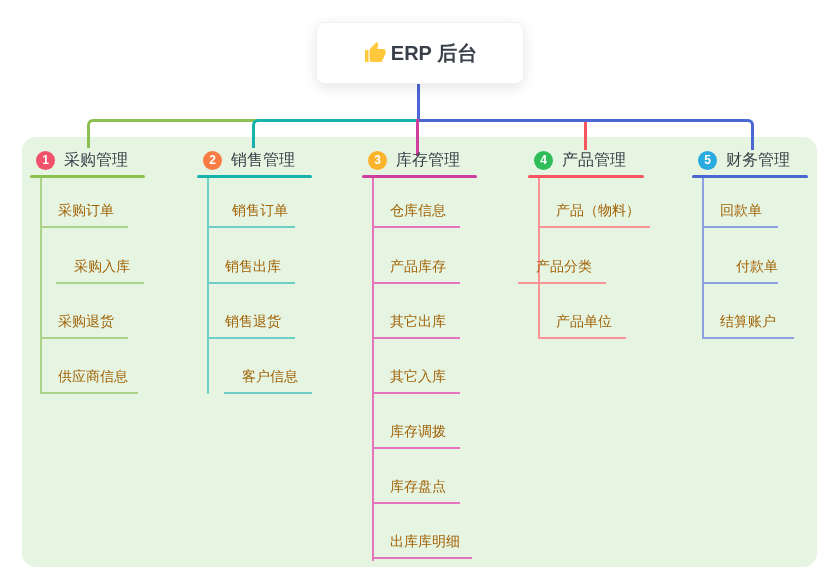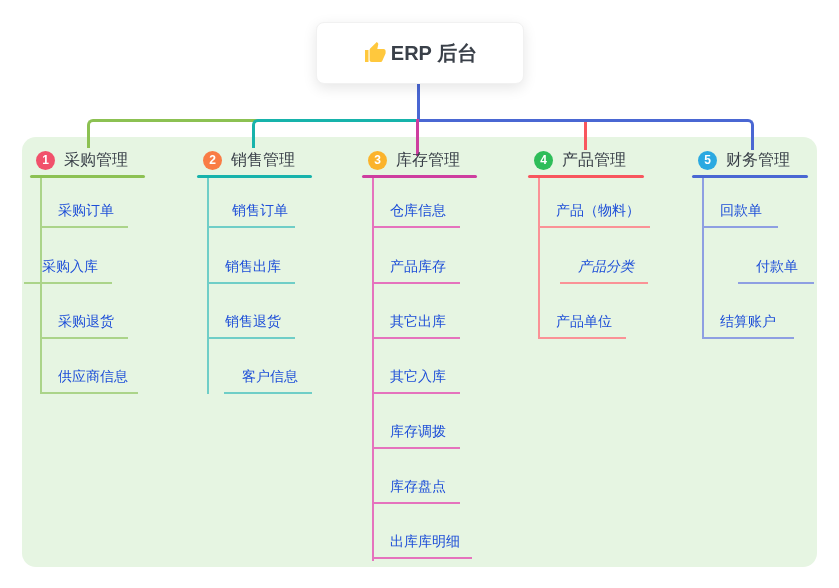--- a/index.html
+++ b/index.html
@@ -40,21 +40,21 @@
   }
   .badge{
     width:19px;height:19px;border-radius:50%;color:#fff;font-size:12px;font-weight:700;
     display:flex;align-items:center;justify-content:center;flex:0 0 19px;
   }
   .title-underline{position:absolute;top:175px;height:3px;border-radius:2px;z-index:5;}
   .vline{position:absolute;top:178px;width:2px;z-index:4;}
   .child-row{
     position:absolute;height:40px;box-sizing:border-box;border-bottom:2px solid;
     display:flex;align-items:flex-end;padding:0 0 6px 18px;
-    font-size:14px;color:#1d4ed8;white-space:nowrap;z-index:5;cursor:pointer;
+    font-size:14px;color:#a16207;white-space:nowrap;z-index:5;cursor:pointer;
   }
   
   .b1 .badge{background:#F1516B;} .b1 .title-underline{background:#8CC152;} .b1 .vline{background:#ABD489;} .b1 .child-row{border-color:#ABD489;}
   .b2 .badge{background:#F97C45;} .b2 .title-underline{background:#17B3AB;} .b2 .vline{background:#6FCEC7;} .b2 .child-row{border-color:#6FCEC7;}
   .b3 .badge{background:#FBB32B;} .b3 .title-underline{background:#CE3E9F;} .b3 .vline{background:#E573BD;} .b3 .child-row{border-color:#E573BD;}
   .b4 .badge{background:#2EBD59;} .b4 .title-underline{background:#F8565E;} .b4 .vline{background:#FA9296;} .b4 .child-row{border-color:#FA9296;}
   .b5 .badge{background:#2BA9E1;} .b5 .title-underline{background:#4A67D3;} .b5 .vline{background:#8E9FE2;} .b5 .child-row{border-color:#8E9FE2;}
 </style>
 </head>
 <body>
@@ -82,21 +82,21 @@
   <div class="branch b1">
     <div class="title-row" style="left:36px;">
       <span class="badge">1</span>
       <span>采购管理</span>
     </div>
     <div class="title-underline" style="left:30px;width:115px;"></div>
     <div class="vline" style="left:40px;height:216px;"></div>
     <div class="child-row" style="left:40px;top:188px;width:88px;">
         <span>采购订单</span>
       </div>
-    <div class="child-row" style="left:24px;top:244px;width:88px;">
+    <div class="child-row" style="left:56px;top:244px;width:88px;">
         <span>采购入库</span>
       </div>
     <div class="child-row" style="left:40px;top:299px;width:88px;">
         <span>采购退货</span>
       </div>
     <div class="child-row" style="left:40px;top:354px;width:98px;">
         <span>供应商信息</span>
       </div>
   </div>
 
@@ -154,39 +154,39 @@
   <div class="branch b4">
     <div class="title-row" style="left:534px;">
       <span class="badge">4</span>
       <span>产品管理</span>
     </div>
     <div class="title-underline" style="left:528px;width:116px;"></div>
     <div class="vline" style="left:538px;height:161px;"></div>
     <div class="child-row" style="left:538px;top:188px;width:112px;">
         <span>产品（物料）</span>
       </div>
-    <div class="child-row" style="left:560px;top:244px;width:88px;font-style:italic;">
+    <div class="child-row" style="left:518px;top:244px;width:88px;">
         <span>产品分类</span>
       </div>
     <div class="child-row" style="left:538px;top:299px;width:88px;">
         <span>产品单位</span>
       </div>
   </div>
 
   <div class="branch b5">
     <div class="title-row" style="left:698px;">
       <span class="badge">5</span>
       <span>财务管理</span>
     </div>
     <div class="title-underline" style="left:692px;width:116px;"></div>
     <div class="vline" style="left:702px;height:161px;"></div>
     <div class="child-row" style="left:702px;top:188px;width:76px;text-align:right;">
         <span>回款单</span>
       </div>
-    <div class="child-row" style="left:738px;top:244px;width:76px;">
+    <div class="child-row" style="left:702px;top:244px;width:76px;justify-content:flex-end;">
         <span>付款单</span>
       </div>
     <div class="child-row" style="left:702px;top:299px;width:92px;">
         <span>结算账户</span>
       </div>
   </div>
 
 </div>
 
 </body></html>

